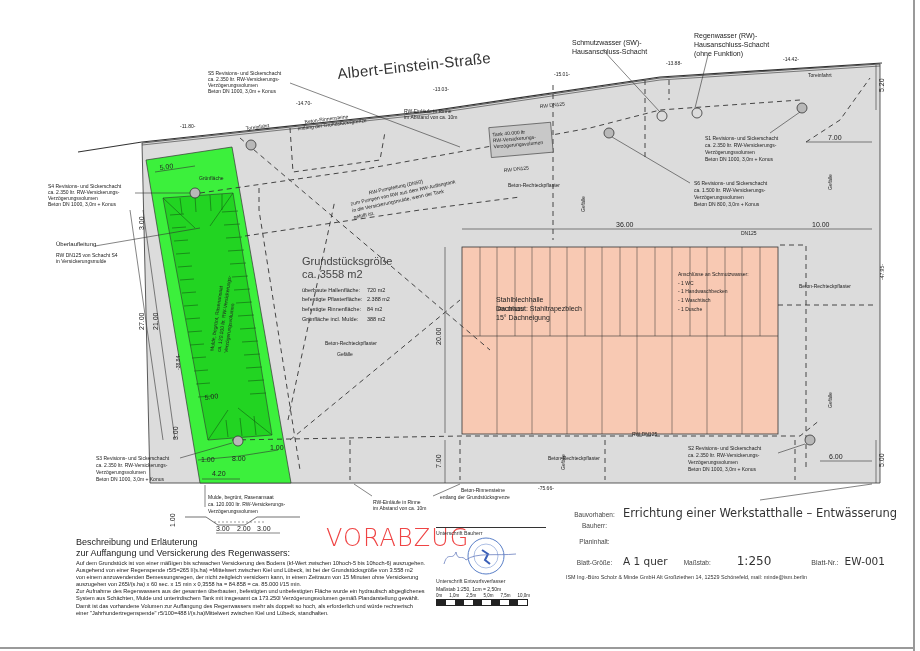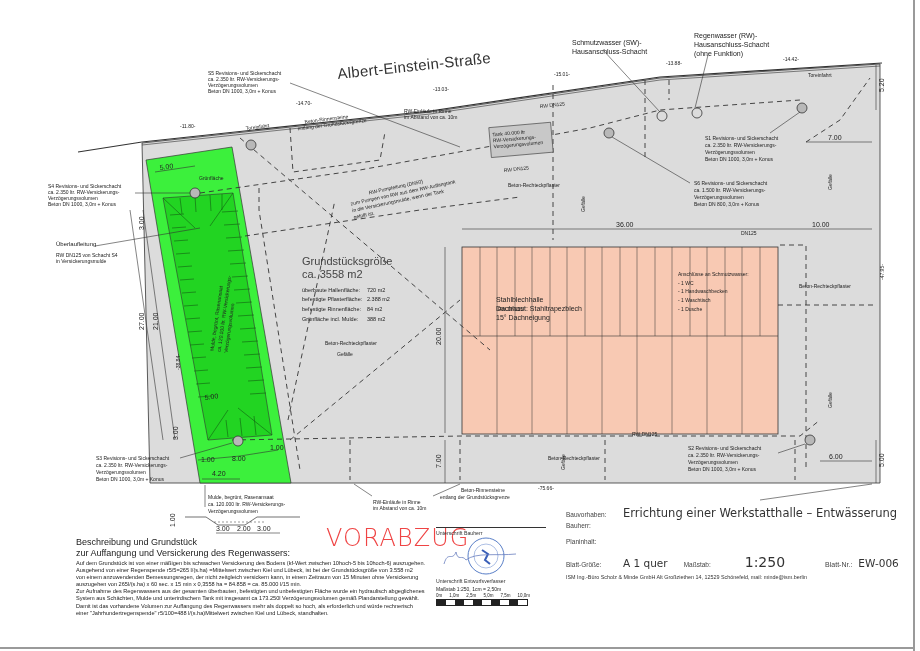--- a/index.html
+++ b/index.html
@@ -26,21 +26,21 @@
   .sig-line { height:1px; background:#333; width:110px; margin-bottom:2px; }
   .sig-label { font-size:5.2px; color:#333; }
   .stamp { position:relative; width:110px; height:42px; }
   .scale-label { font-size:5px; margin-top:2px; }
   .scale-ticks { display:flex; justify-content:space-between; font-size:4.5px; width:94px; margin-top:1px; }
   .scale-bar { display:flex; width:90px; height:5px; border:1px solid #222; margin-top:1px; }
   .scale-bar span { flex:1; }
   .scale-bar span:nth-child(odd) { background:#222; }
 
   .tb { position:absolute; left:566px; top:506px; width:345px; font-family:"Liberation Sans", sans-serif; }
-  .tb-row { display:flex; align-items:baseline; height:16px; }
+  .tb-row { display:flex; align-items:baseline; height:16px;text-align:center; }
   .tb-lbl { width:57px; font-size:6.5px; color:#444; }
   .tb-val { font-family:"DejaVu Sans", sans-serif; font-size:10px; color:#333; }
   .tb-val.big { font-size:11.5px; }
   .tb-mid { font-size:6.5px; color:#444; margin-left:18px; margin-right:6px; }
   .tb-footer { font-size:5.4px; color:#333; margin-top:4px; }
 </style>
 </head>
 <body>
 
 <div class="frame-right"></div>
@@ -362,21 +362,21 @@
     <text class="t5" x="678" y="285">- 1 WC</text>
     <text class="t5" x="678" y="293">- 1 Handwaschbecken</text>
     <text class="t5" x="678" y="302">- 1 Waschtisch</text>
     <text class="t5" x="678" y="311">- 1 Dusche</text>
   </g>
 </svg>
 
 <div class="vorabzug">VORABZUG</div>
 
 <div class="desc">
-  <div class="desc-h1">Beschreibung und Grundstück</div>
+  <div class="desc-h1">Beschreibung und Erläuterung</div>
   <div class="desc-h2">zur Auffangung und Versickerung des Regenwassers:</div>
   <div class="desc-body">
     <div>Auf dem Grundstück ist von einer mäßigen bis  schwachen Versickerung des Bodens (kf-Wert  zwischen 10hoch-5 bis 10hoch-6) auszugehen.</div>
     <div>Ausgehend von einer Regenspende r5/5=265 l/(s.ha) =Mittelwert zwischen Kiel und Lübeck, ist bei der Grundstücksgröße von 3.558 m2</div>
     <div>von einem anzuwendenden Bemessungsregen, der nicht  zeitgleich versickern kann, in einem Zeitraum von  15 Minuten ohne Versickerung</div>
     <div>auszugehen von 265l/(s.ha) x 60 sec. x 15 min x 0,3558 ha = 84.858 = ca. 85.000 l/15 min.</div>
     <div>Zur Aufnahme des Regenwassers aus der gesamten überbauten, befestigten und unbefestigten Fläche  wurde ein hydraulisch abgeglichenes</div>
     <div>System aus Schächten, Mulde und unterirdischem Tank mit insgesamt ca 173.250l Verzögerungsvolumen  gemäß Plandarstellung gewählt.</div>
     <div>Damit ist das vorhandene Volumen zur Auffangung  des Regenwassers mehr als doppelt so hoch, als erforderlich und würde rechnerisch</div>
     <div>einer "Jahrhundertregenspende" r5/100=488 l/(s.ha)Mittelwert zwischen Kiel und Lübeck, standhalten.</div>
@@ -427,18 +427,18 @@
     <span class="tb-lbl">Bauherr:</span>
     <span class="tb-val"></span>
   </div>
   <div class="tb-row">
     <span class="tb-lbl">Planinhalt:</span>
   </div>
   <div class="tb-row">
     <span class="tb-lbl">Blatt-Größe:</span>
     <span class="tb-val" style="font-size:10.5px">A 1 quer</span>
     <span class="tb-mid" style="margin-left:16px">Maßstab:</span>
-    <span class="tb-val" style="margin-left:28px;font-size:14px">1:250</span>
+    <span class="tb-val" style="margin-left:20px;font-size:12px">1:250</span>
     <span class="tb-mid" style="margin-left:40px;font-size:7px">Blatt-Nr.:</span>
-    <span class="tb-val" style="font-size:10.5px">EW-006</span>
+    <span class="tb-val" style="font-size:10.5px">EW-001</span>
   </div>
   <div class="tb-footer">ISM Ing.-Büro Scholz &amp; Minde GmbH    Alt Großziethen 14, 12529 Schönefeld, mail: minde@ism.berlin</div>
 </div>
 
 </body></html>

